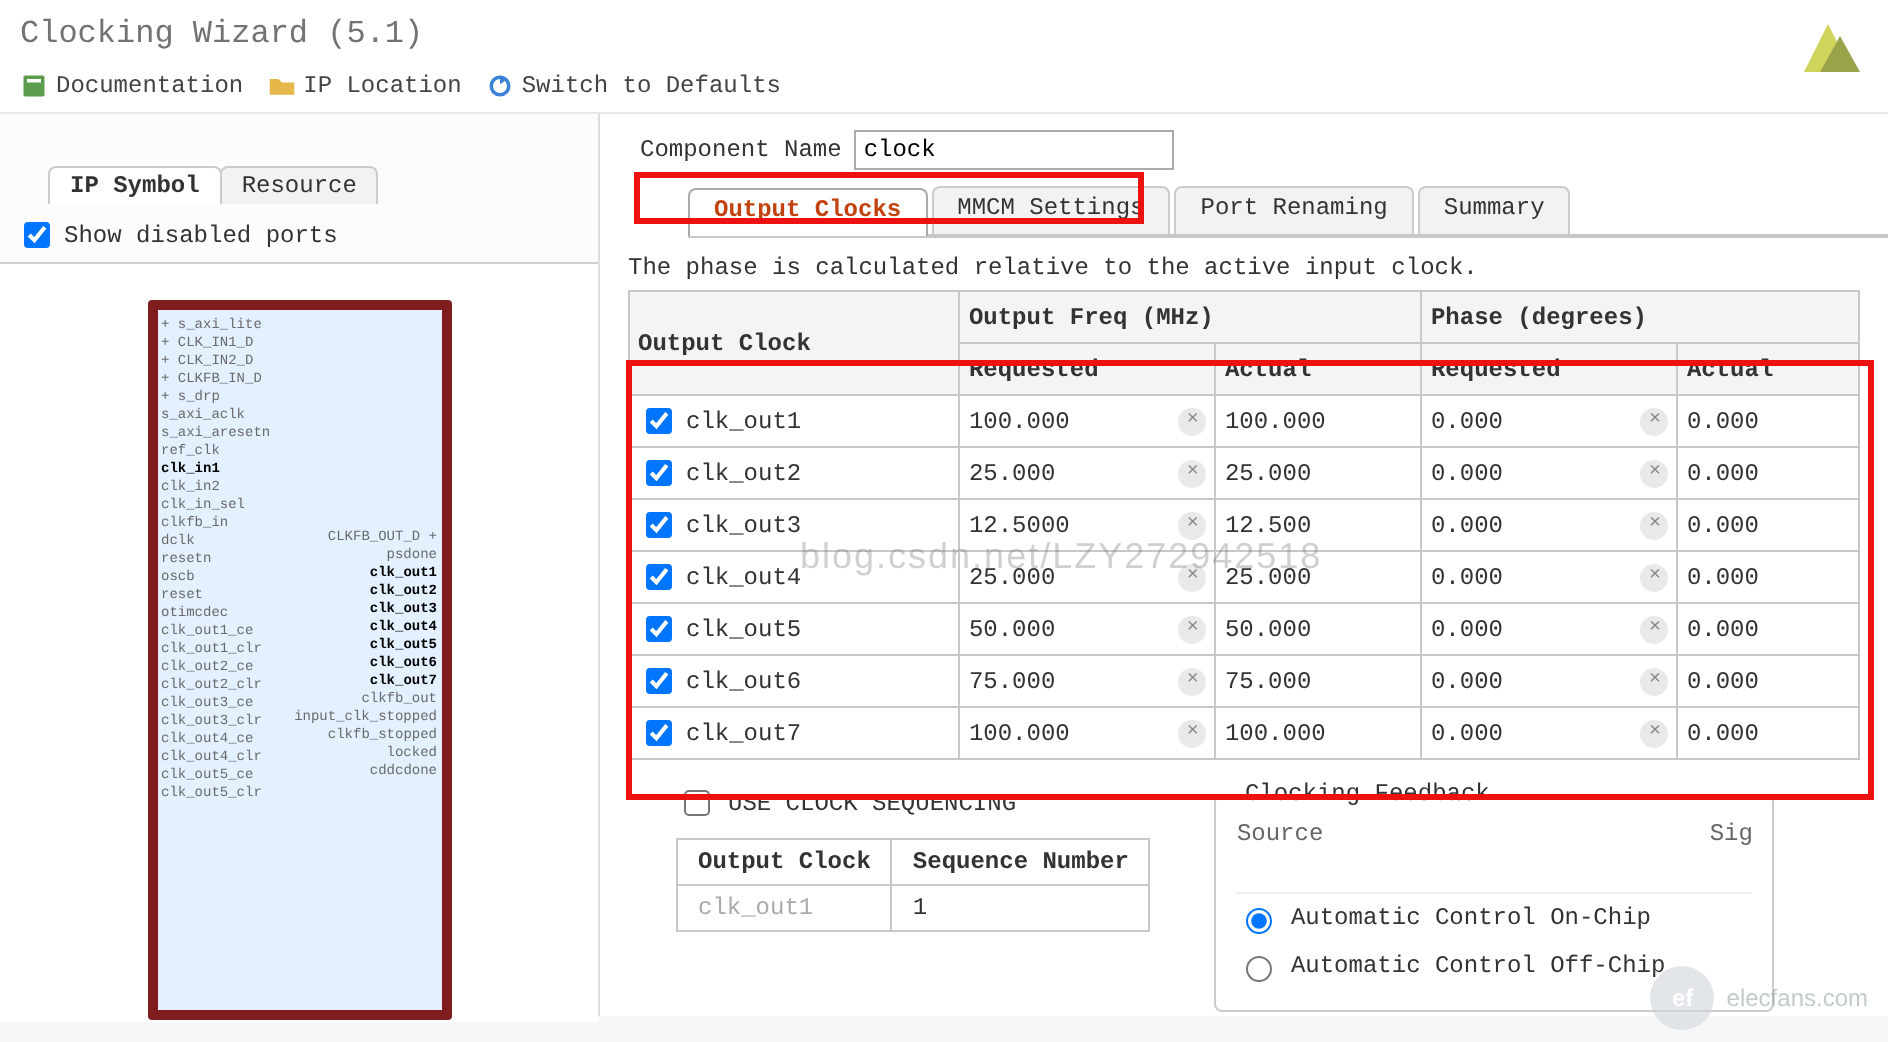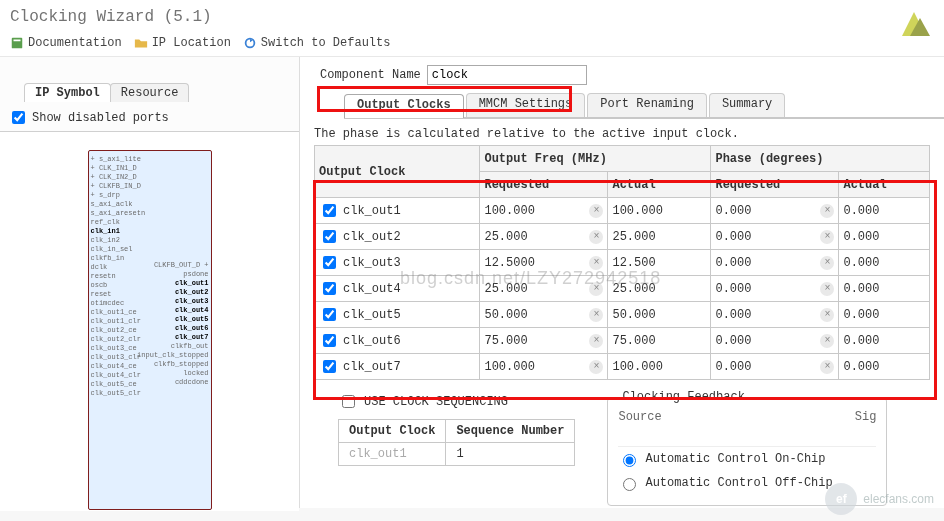--- a/index.html
+++ b/index.html
@@ -70,23 +70,23 @@
   }
   .diagram-wrap {
     border-top: 1px solid #d0d0d0;
     height: 380px;
     overflow: hidden;
     margin-top: 2px;
     background: #fff;
   }
   .diagram-box {
     margin: 18px auto;
-    width: 124px;
+    width: 152px;
     height: 360px;
-    border: 1px solid #7f1d1d;
+    border: 5px solid #7f1d1d;
     border-radius: 2px;
     background: #e3f0ff;
     position: relative;
     font-size: 7px;
     color: #6a6a6a;
     line-height: 9px;
   }
   .diagram-box .col-left, .diagram-box .col-right {
     position: absolute;
     top: 4px;
@@ -127,21 +127,21 @@
     border-bottom: none;
     padding: 3px 12px;
     margin-right: 2px;
     border-radius: 4px 4px 0 0;
     background: #f2f2f2;
     cursor: default;
   }
   .tabs-main .mtab.active {
     background: #fff;
     border-color: #aaa;
-    color: #404040;
+    color: #c2410c;
     font-weight: bold;
     position: relative;
     top: 1px;
   }
   .tab-content {
     padding: 8px 14px;
     overflow: auto;
     height: 420px;
   }
   .note { margin-bottom: 4px; }

